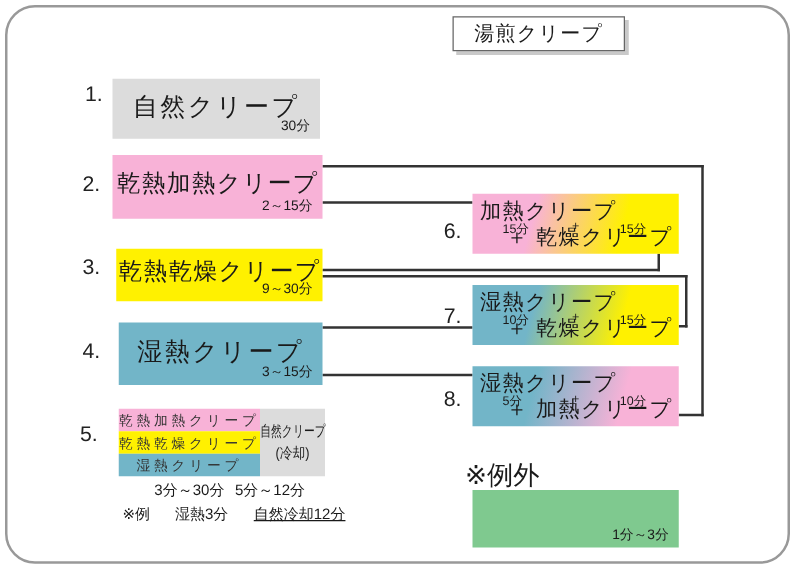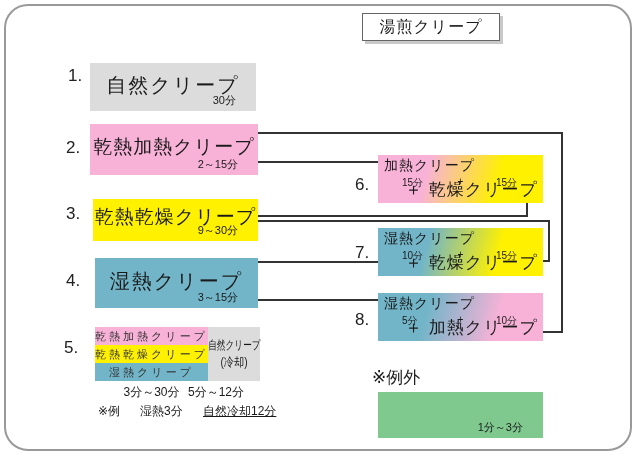--- a/index.html
+++ b/index.html
@@ -22,21 +22,21 @@
     position:absolute;font-size:17px;color:#222;
   }
   .box{
     position:absolute;box-sizing:border-box;
   }
   .main-label{
     position:absolute;left:0;right:0;top:9px;text-align:center;
     font-size:19px;letter-spacing:2px;white-space:nowrap;
   }
   .duration{
-    position:absolute;right:20px;bottom:3px;font-size:11px;letter-spacing:0;
+    position:absolute;right:8px;bottom:3px;font-size:11px;letter-spacing:0;
   }
   .hline,.vline{position:absolute;background:#333;}
   .hline{height:2px;}
   .vline{width:2px;}
   .stack-row{
     position:absolute;left:0;width:113px;height:18px;
     display:flex;align-items:center;justify-content:center;
     font-size:11px;letter-spacing:3px;color:#333;white-space:nowrap;
   }
   .side-box{
@@ -45,27 +45,27 @@
   }
   .side-box .l1{font-size:12px;transform:scaleX(0.72);white-space:nowrap;}
   .side-box .l2{font-size:12px;transform:scaleX(0.85);white-space:nowrap;}
   .small-duration{
     position:absolute;font-size:12px;text-align:center;white-space:nowrap;
   }
   .note{position:absolute;font-size:12px;white-space:nowrap;}
   .combo{
     position:absolute;width:165px;height:48px;
   }
-  .combo .c1{position:absolute;left:6px;top:2px;font-size:14px;letter-spacing:1px;white-space:nowrap;}
+  .combo .c1{position:absolute;left:6px;top:2px;font-size:17px;letter-spacing:1px;white-space:nowrap;}
   .combo .mini{position:absolute;left:0;right:0;top:21px;height:12px;font-size:10px;}
   .combo .mini .t1{position:absolute;left:24px;}
   .combo .mini .plus{position:absolute;left:0;right:0;text-align:center;}
   .combo .mini .t2{position:absolute;right:26px;}
   .combo .c2{position:absolute;right:5px;bottom:2px;font-size:17px;letter-spacing:1px;white-space:nowrap;}
-  .exception-label{position:absolute;left:372px;top:366px;font-size:17px;}
+  .exception-label{position:absolute;left:372px;top:366px;font-size:21px;}
   .grad-py{background:linear-gradient(105deg,#f8b2d7 30%,#fff100 72%);}
   .grad-by{background:linear-gradient(105deg,#72b5c8 30%,#fff100 72%);}
   .grad-bp{background:linear-gradient(105deg,#72b5c8 30%,#f8b2d7 72%);}
 </style>
 </head>
 <body>
 
 <div class="frame"></div>
 
 <div class="title-box">湯煎クリープ</div>

